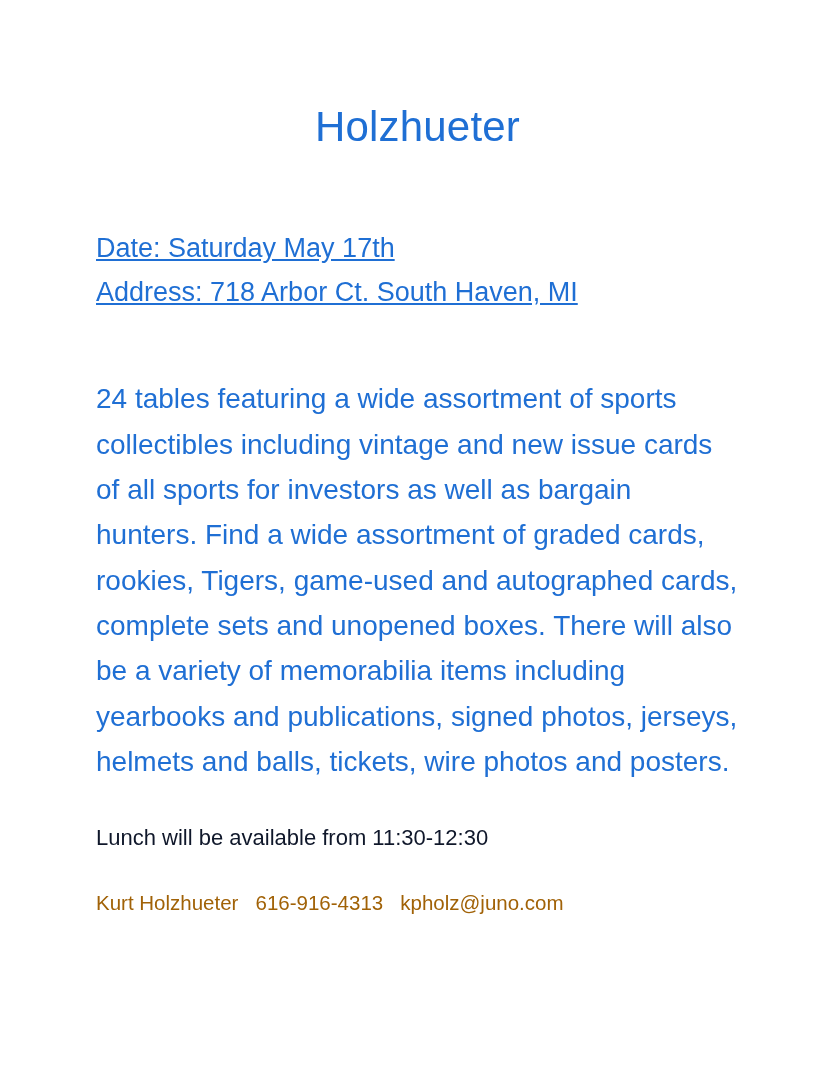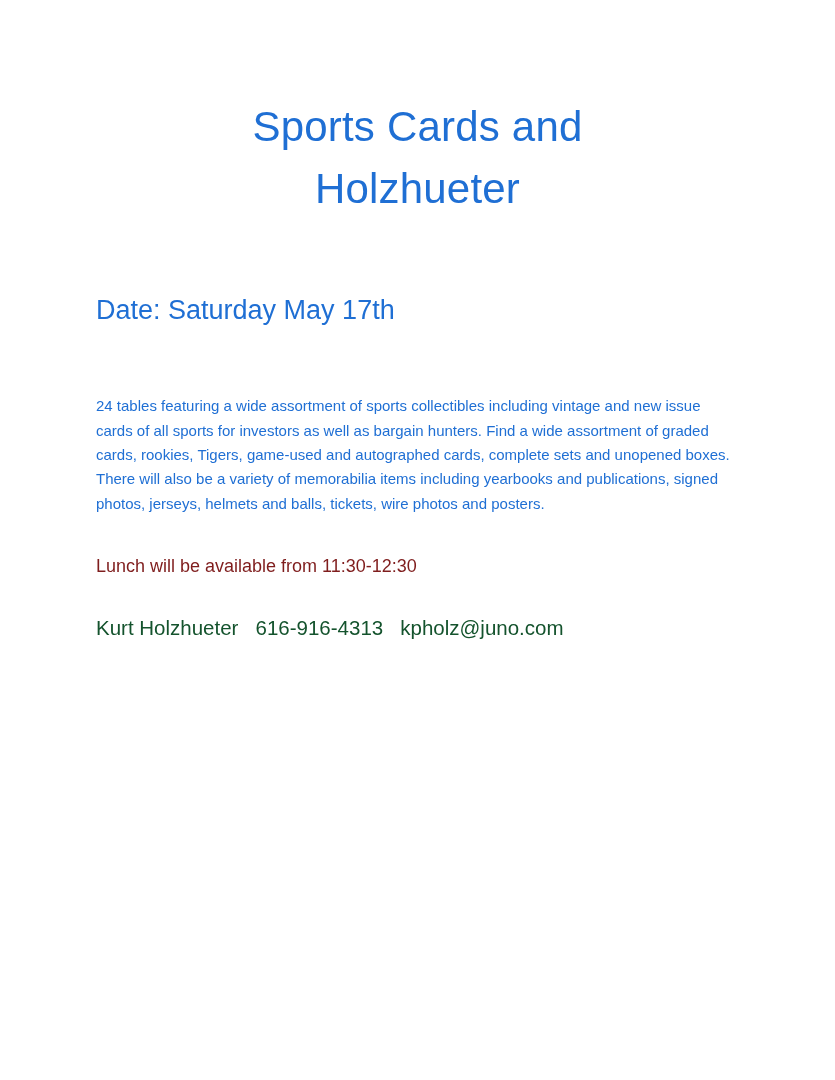--- a/index.html
+++ b/index.html
@@ -32,61 +32,62 @@
     letter-spacing: 0.2px;
   }
   .title-line {
     display: block;
   }
   .details {
     margin-top: 68px;
     font-size: 27px;
     line-height: 1.63;
     color: #1f6fd4;
+    text-decoration: underline;
   }
   .detail-row {
     display: block;
     white-space: nowrap;
   }
   .body-block {
     margin-top: 62px;
-    font-size: 15px;
+    font-size: 28px;
     line-height: 1.62;
     color: #1f6fd4;
     max-width: 648px;
   }
   .body-para {
     margin: 0;
   }
   .lunch {
     margin-top: 36px;
-    font-size: 18px;
+    font-size: 22px;
     line-height: 1.62;
-    color: #7f1d1d;
+    color: #0f172a;
   }
   .contact {
     margin-top: 30px;
     font-size: 20.5px;
     line-height: 1.62;
-    color: #14532d;
+    color: #a16207;
     white-space: pre;
   }
 </style>
 </head>
 <body>
 
 <div class="page">
 
   <h1 class="title">
-    <span class="title-line">Sports Cards and</span>
     <span class="title-line">Holzhueter</span>
   </h1>
 
   <div class="details">
     <span class="detail-row">Date: Saturday May 17th</span>
+    <span class="detail-row">Address: 718 Arbor Ct. South Haven, MI</span>
   </div>
 
   <div class="body-block">
     <p class="body-para">24 tables featuring a wide assortment of sports collectibles including vintage and new issue cards of all sports for investors as well as bargain hunters. Find a wide assortment of graded cards, rookies, Tigers, game-used and autographed cards, complete sets and unopened boxes. There will also be a variety of memorabilia items including yearbooks and publications, signed photos, jerseys, helmets and balls, tickets, wire photos and posters.</p>
   </div>
 
   <div class="lunch">Lunch will be available from 11:30-12:30</div>
 
   <div class="contact">Kurt Holzhueter   616-916-4313   kpholz@juno.com</div>
 

